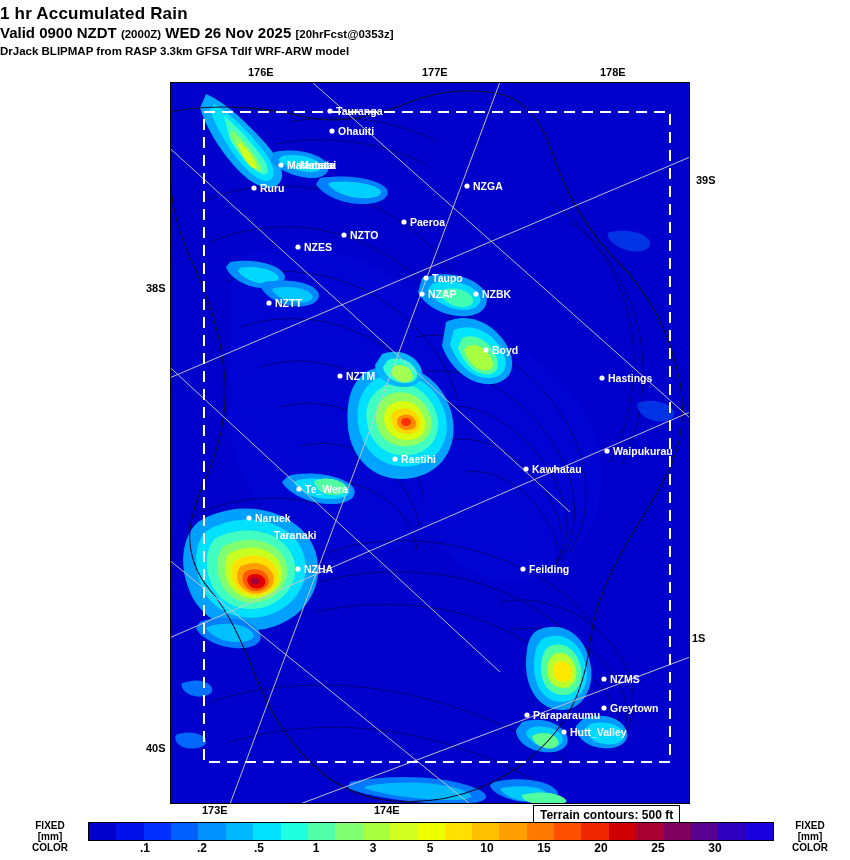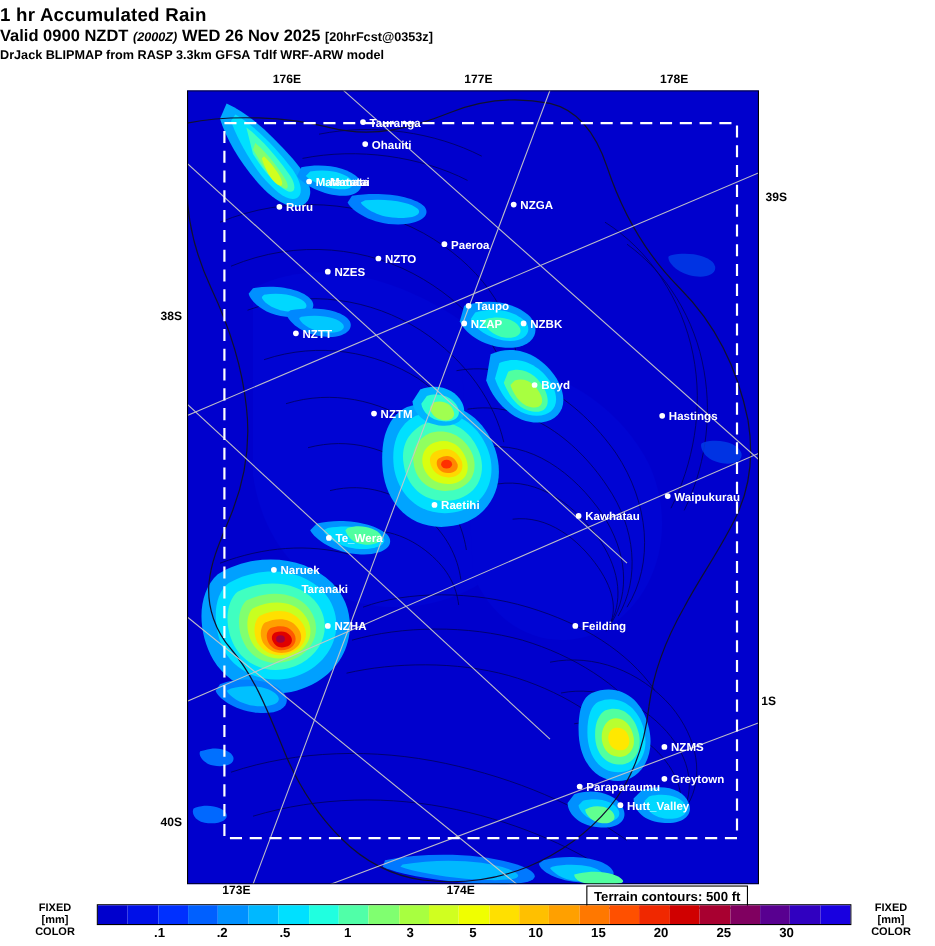--- a/index.html
+++ b/index.html
@@ -36,21 +36,20 @@
     line-height: 20px;
   }
   .title-sub {
     font-size: 15px;
     font-weight: bold;
     line-height: 18px;
   }
   .title-sub .small {
     font-size: 11.5px;
     font-weight: bold;
-    font-style: italic;
   }
   .title-sub .brk {
     font-size: 11.5px;
     font-weight: bold;
     margin-top: 44px;
   }
   .title-model {
     font-size: 11.5px;
     font-weight: bold;
     line-height: 15px;
@@ -155,21 +154,21 @@
     </div>
     <div class="title-model">DrJack BLIPMAP from RASP 3.3km GFSA Tdlf WRF-ARW model</div>
   </div>
 
   <div class="map-wrap">
 
     <div class="axis-label" style="left:78px; top:-16px;">176E</div>
     <div class="axis-label" style="left:252px; top:-16px;">177E</div>
     <div class="axis-label" style="left:430px; top:-16px;">178E</div>
     <div class="axis-label" style="left:32px; top:722px;">173E</div>
-    <div class="axis-label" style="left:204px; top:722px;margin-left:32px;">174E</div>
+    <div class="axis-label" style="left:204px; top:722px;">174E</div>
 
     <div class="axis-label" style="left:526px; top:92px;">39S</div>
     <div class="axis-label" style="left:-24px; top:200px;">38S</div>
     <div class="axis-label" style="left:-24px; top:660px;">40S</div>
     <div class="axis-label" style="left:522px; top:550px;">1S</div>
 
     <svg class="map-svg" width="520" height="722" viewBox="0 0 520 722" xmlns="http://www.w3.org/2000/svg">
       <defs>
         <clipPath id="mapclip">
           <rect x="0" y="0" width="520" height="722"></rect>

